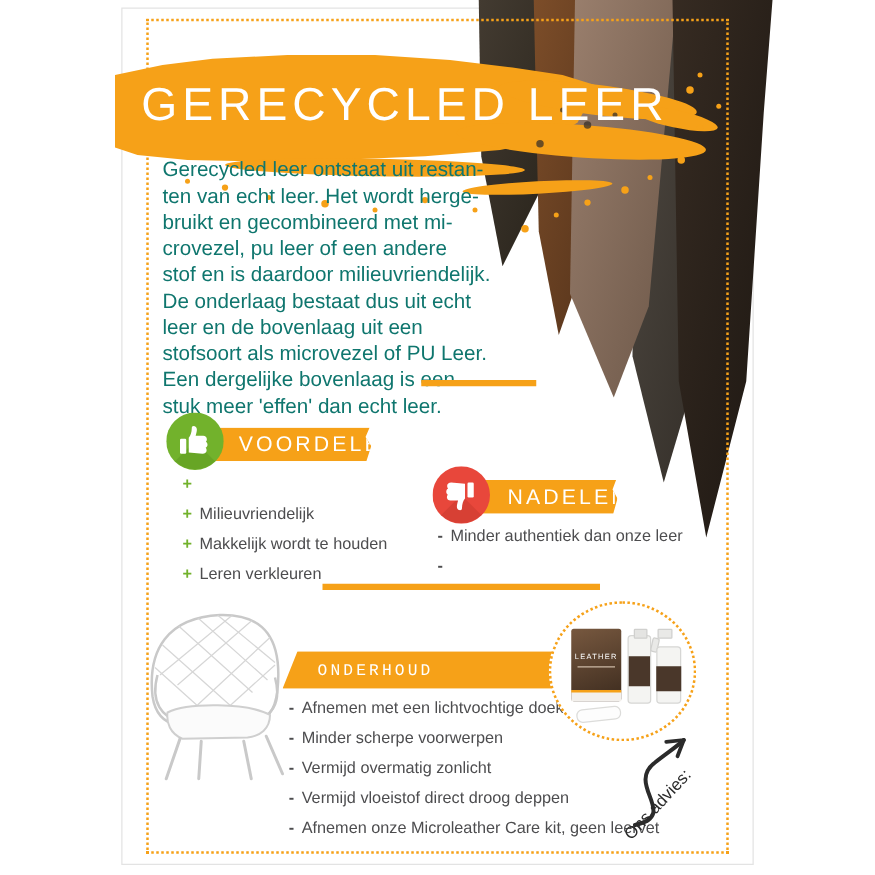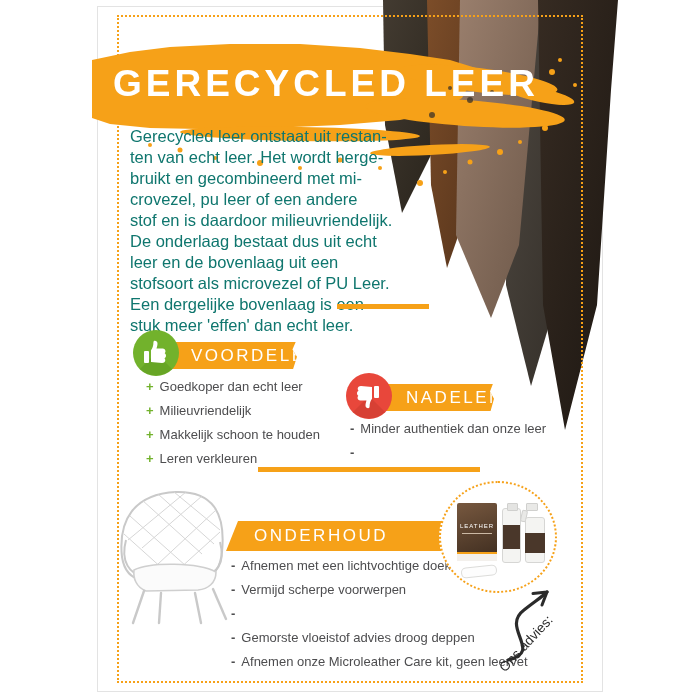--- a/index.html
+++ b/index.html
@@ -9,41 +9,41 @@
   .abs{position:absolute;}
 
   .card{left:97px;top:6px;width:506px;height:686px;background:#ffffff;
         border:1px solid #e3e3e3;z-index:1;}
   .swatches{left:0;top:0;z-index:2;}
   .dotted-border{left:117px;top:15px;width:466px;height:668px;
         border:2px dotted #F6A118;z-index:3;pointer-events:none;}
 
   .banner-svg{left:0;top:0;z-index:4;}
   .page-title{left:113px;top:63px;z-index:5;color:#ffffff;font-size:37px;
-        letter-spacing:4px;white-space:nowrap;font-weight:700;}
+        letter-spacing:4px;white-space:nowrap;font-weight:400;}
 
   .intro{left:130px;top:126px;width:315px;z-index:5;color:#0f766e;font-size:16.5px;
         line-height:21px;white-space:pre-line;}
 
   .divider{height:5px;background:#F6A118;z-index:5;}
   .divider-a{left:337px;top:304px;width:92px;}
   .divider-b{left:258px;top:467px;width:222px;}
 
   .badge{width:46px;height:46px;border-radius:50%;z-index:6;}
   .badge svg{display:block;}
   .badge-voordelen{left:133px;top:330px;}
   .badge-nadelen{left:346px;top:373px;}
 
   .sec-banner{background:#F6A118;color:#ffffff;z-index:5;display:flex;align-items:center;
         letter-spacing:2.5px;font-weight:400;}
   .sec-banner.rough{clip-path:polygon(0 0,99% 0,96.5% 28%,100% 55%,97% 100%,0 100%);}
   .banner-voordelen{left:167px;top:342px;width:130px;height:27px;font-size:17px;padding-left:24px;}
   .banner-nadelen{left:380px;top:384px;width:114px;height:27px;font-size:17px;padding-left:26px;}
-  .banner-onderhoud{left:226px;top:521px;width:238px;height:30px;font-size:17px;padding-left:28px;
-        clip-path:polygon(12px 0,99% 0,97% 35%,100% 70%,98% 100%,0 100%);}
+  .banner-onderhoud{left:226px;top:521px;width:238px;height:30px;font-size:13px;padding-left:28px;
+        clip-path:polygon(12px 0,99% 0,97% 35%,100% 70%,98% 100%,0 100%);font-family:Liberation Mono, monospace;}
 
   .list{z-index:5;color:#4d4d4f;font-size:13px;}
   .list .row{display:flex;align-items:baseline;margin-bottom:9px;}
   .list .row .bullet{margin-right:6px;font-weight:bold;}
   .list-voordelen{left:146px;top:379px;}
   .list-voordelen .bullet{color:#72B22C;}
   .list-nadelen{left:350px;top:421px;}
   .list-nadelen .bullet{color:#4d4d4f;}
   .list-onderhoud{left:231px;top:558px;}
   .list-onderhoud .bullet{color:#4d4d4f;}
@@ -182,29 +182,28 @@
                  C20.9,10.8 20.4,11.4 20.4,12.7 C20.4,15.6 19.4,18.6 18,20.2 Z"></path>
       </g>
     </svg>
   </div>
   <div class="abs sec-banner rough banner-voordelen">
     <span>VOORDELEN</span>
   </div>
   <div class="abs list list-voordelen">
     <div class="row">
       <span class="bullet">+</span>
-      <span>Goedkoper dan echt leer</span>
       </div>
     <div class="row">
       <span class="bullet">+</span>
       <span>Milieuvriendelijk</span>
       </div>
     <div class="row">
       <span class="bullet">+</span>
-      <span>Makkelijk schoon te houden</span>
+      <span>Makkelijk wordt te houden</span>
       </div>
     <div class="row">
       <span class="bullet">+</span>
       <span>Leren verkleuren</span>
       </div>
   </div>
 
   <div class="abs badge badge-nadelen">
     <svg width="46" height="46" viewBox="0 0 46 46">
       <circle cx="23" cy="23" r="23" fill="#E8473B"></circle>
@@ -235,28 +234,29 @@
   <div class="abs sec-banner banner-onderhoud">
     <span>ONDERHOUD</span>
   </div>
   <div class="abs list list-onderhoud">
     <div class="row">
       <span class="bullet">-</span>
       <span>Afnemen met een lichtvochtige doek</span>
       </div>
     <div class="row">
       <span class="bullet">-</span>
-      <span>Vermijd scherpe voorwerpen</span>
-      </div>
-    <div class="row">
-      <span class="bullet">-</span>
-      </div>
-    <div class="row">
-      <span class="bullet">-</span>
-      <span>Gemorste vloeistof advies droog deppen</span>
+      <span>Minder scherpe voorwerpen</span>
+      </div>
+    <div class="row">
+      <span class="bullet">-</span>
+      <span>Vermijd overmatig zonlicht</span>
+      </div>
+    <div class="row">
+      <span class="bullet">-</span>
+      <span>Vermijd vloeistof direct droog deppen</span>
       </div>
     <div class="row">
       <span class="bullet">-</span>
       <span>Afnemen onze Microleather Care kit, geen leervet</span>
       </div>
   </div>
 
   <svg class="abs chair" width="150" height="145" viewBox="0 0 150 145">
     <defs>
       <clipPath id="backclip">

